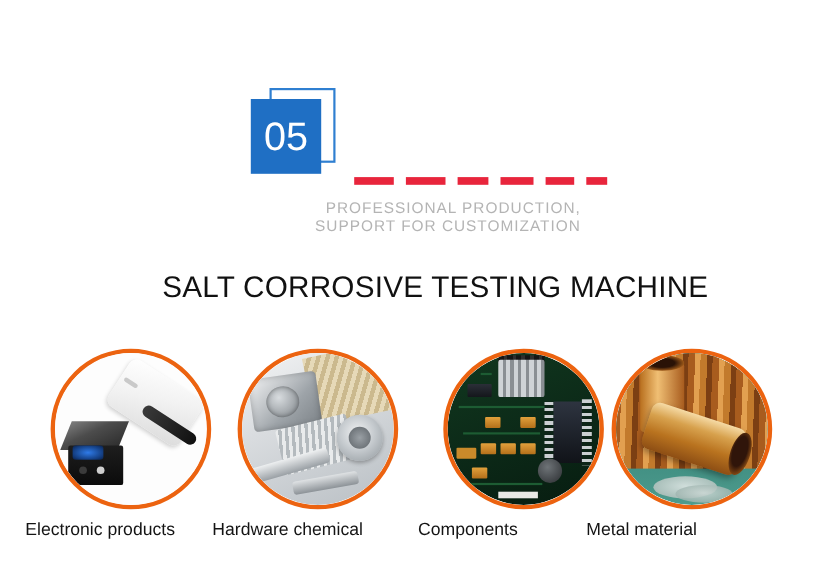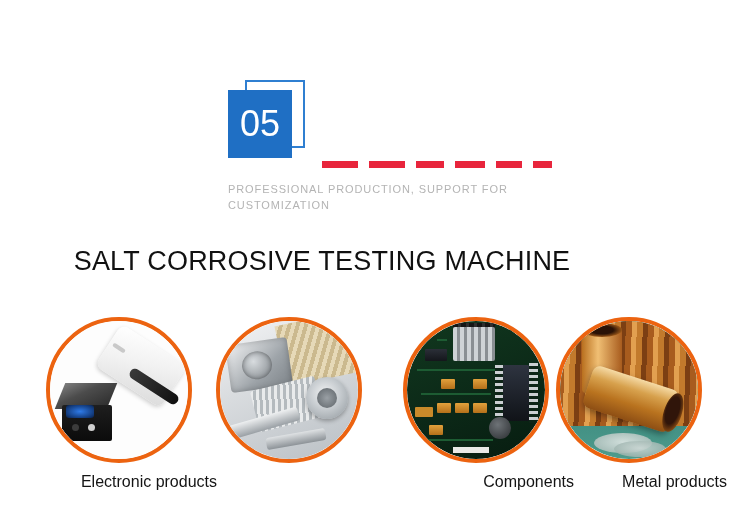--- a/index.html
+++ b/index.html
@@ -95,34 +95,35 @@
   #dash-row .dash:nth-child(3) { width: 33px; }
   #dash-row .dash:nth-child(4) { width: 35px; }
   #dash-row .dash:nth-child(5) { width: 30px; }
   #dash-row .dash:nth-child(6) { width: 22px; }
 
   #header-subtitle {
     position: absolute;
     left: 228px;
     top: 181px;
     width: 300px;
-    font-size: 11px;
+    font-size: 14px;
     line-height: 16px;
     color: #b4b4b4;
     letter-spacing: 0.9px;
     font-family: "Liberation Sans", sans-serif;
+    text-align: right;
   }
 
   
   #product-heading {
     position: absolute;
     left: 0;
     top: 246px;
     width: 644px;
-    text-align: center;
+    text-align: right;
     font-size: 27px;
     font-weight: 400;
     color: #111111;
     letter-spacing: 0.2px;
     font-family: "Liberation Sans", sans-serif;
   }
 
   
   #category-row {
     position: absolute;
@@ -162,21 +163,21 @@
     height: 100%;
     border-radius: 50%;
     overflow: hidden;
   }
 
   .category-label {
     position: absolute;
     top: 157px;
     left: -22px;
     width: 194px;
-    text-align: right;
+    text-align: left;
     font-size: 16px;
     font-weight: 400;
     color: #141414;
     white-space: nowrap;
     font-family: "Liberation Sans", sans-serif;
   }
 
   
   .scene-electronics { background: #fdfdfd; }
   .scene-electronics .pb-body {
@@ -496,20 +497,21 @@
     <div class="circle-frame">
       <div class="circle-img scene-hardware">
         <div class="tan"></div>
         <div class="blk1"></div>
         <div class="plate"></div>
         <div class="ring"></div>
         <div class="bar"></div>
         <div class="bar2"></div>
       </div>
     </div>
+    <div class="category-label">Hardware chemical</div>
   </div>
 
   <div class="category-item" data-index="2">
     <div class="circle-frame">
       <div class="circle-img scene-pcb">
         <div class="trace" style="left:10px;top:48px;width:86px;"></div>
         <div class="trace" style="left:14px;top:72px;width:70px;"></div>
         <div class="trace" style="left:20px;top:118px;width:66px;"></div>
         <div class="trace" style="left:30px;top:18px;width:10px;"></div>
         <div class="hdr"></div>
@@ -535,16 +537,16 @@
   <div class="category-item" data-index="3">
     <div class="circle-frame">
       <div class="circle-img scene-metal">
         <div class="backdrop"></div>
         <div class="roll-back"></div>
         <div class="disc"></div>
         <div class="disc2"></div>
         <div class="roll-main"></div>
       </div>
     </div>
-    <div class="category-label">Metal products</div>
+    <div class="category-label">Metal material</div>
   </div>
 
 </div>
 
 </body></html>

